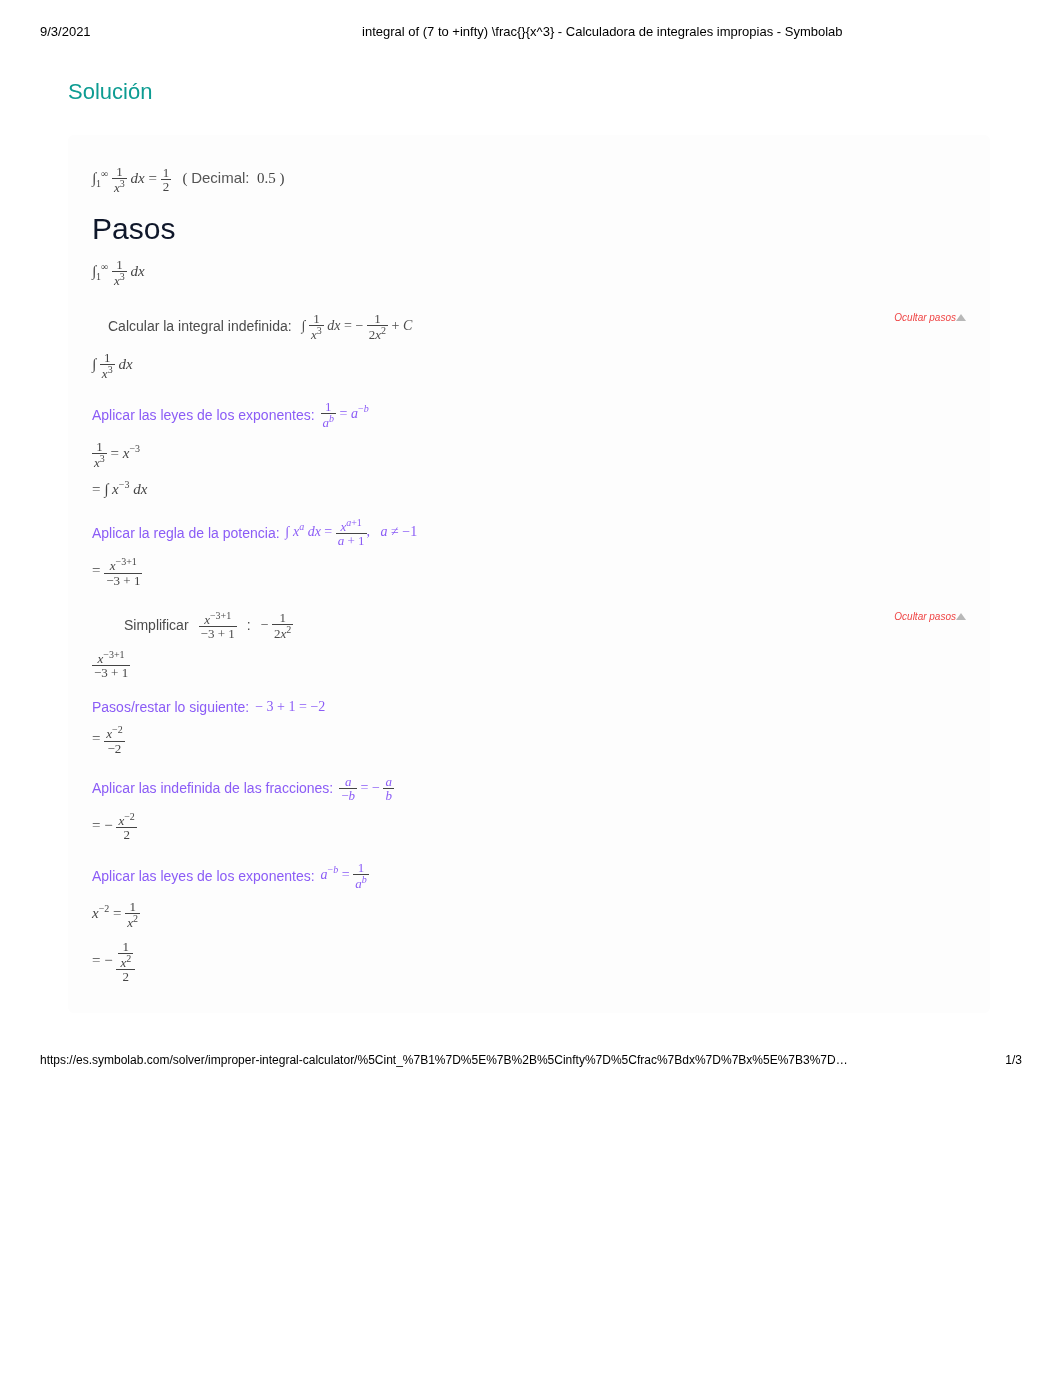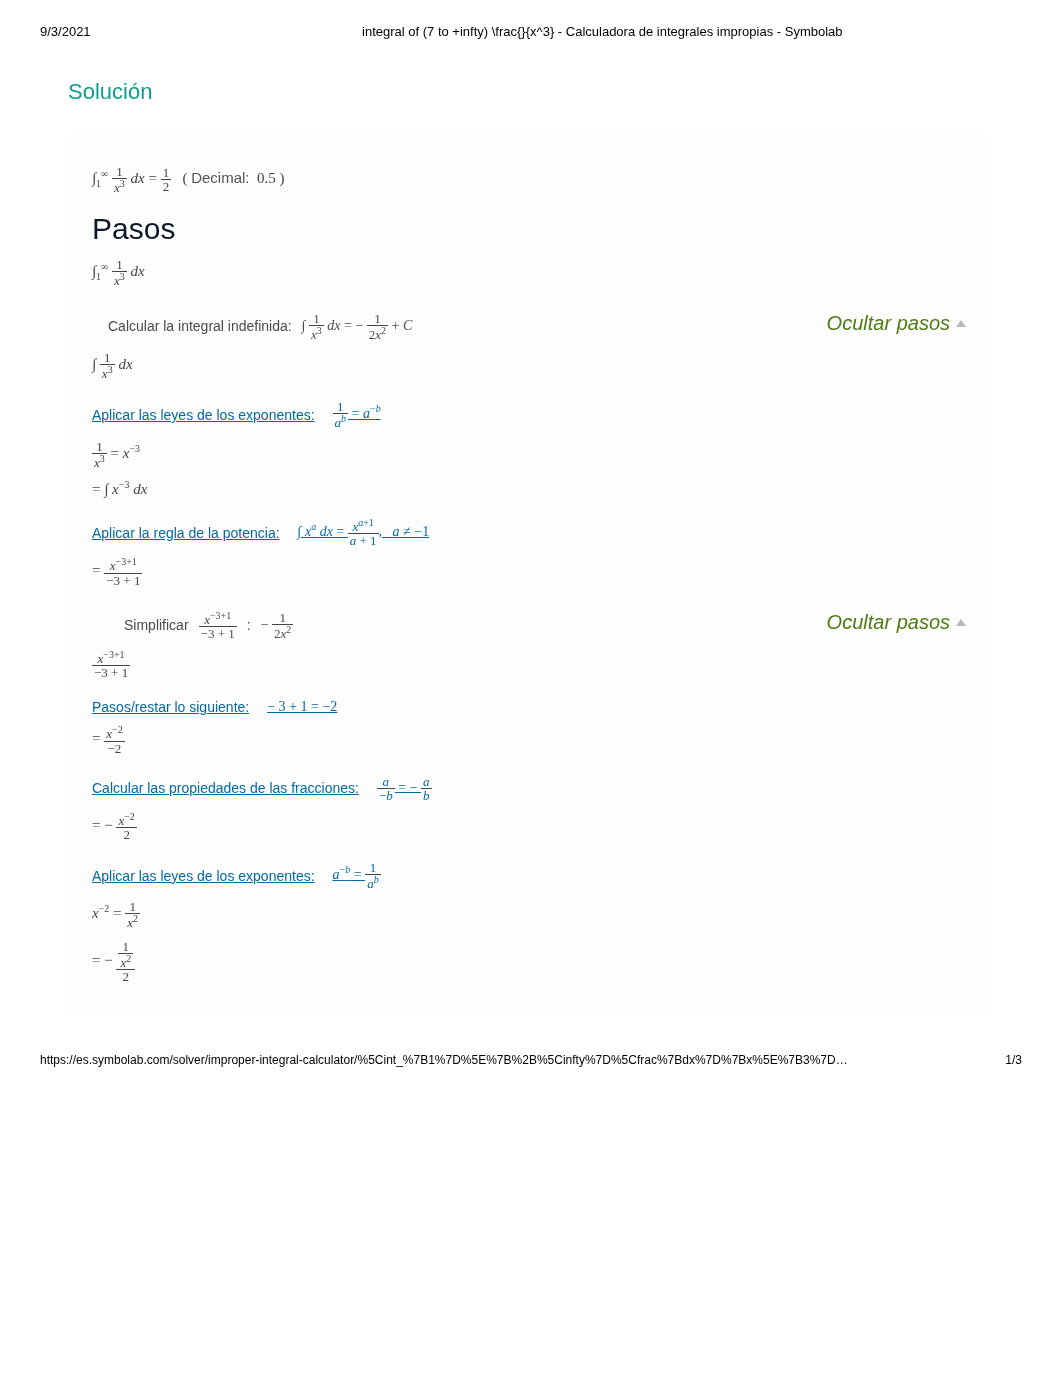--- a/index.html
+++ b/index.html
@@ -73,48 +73,46 @@
     color: #4b4b4b;
     display: flex;
     align-items: center;
     gap: 10px;
     flex-wrap: wrap;
   }
   .step-text .mth {
     font-family: "Times New Roman", serif;
   }
   .toggle {
-    color: #4d7c0f;
+    color: #ef4444;
     font-style: italic;
-    font-size: 20px;
+    font-size: 10px;
     cursor: pointer;
     display: flex;
     align-items: center;
-    gap: 6px;
     white-space: nowrap;
   }
   .toggle .chev {
     width: 0; height: 0;
     border-left: 5px solid transparent;
     border-right: 5px solid transparent;
     border-bottom: 7px solid #b8b8b8;
     display: inline-block;
   }
   .indent-1 { margin-left: 16px; }
   .indent-2 { margin-left: 32px; }
   .indent-3 { margin-left: 48px; }
   .sub-line {
     font-family: Arial, sans-serif;
     font-size: 14px;
-    color: #0369a1;
+    color: #8b5cf6;
     margin: 20px 0 6px 0;
     display: flex;
     align-items: center;
-    gap: 18px;
-    text-decoration: underline;
+    gap: 6px;
   }
   .sub-line .mth { font-family: "Times New Roman", serif; }
   .mblock {
     font-family: "Times New Roman", serif;
     font-size: 15px;
     color: #444;
     margin: 10px 0;
   }
   .footer-row {
     display: flex;
@@ -242,21 +240,21 @@
 
       <div class="sub-line indent-3">
         <span>Pasos/restar lo siguiente:</span>
         <span class="mth">− 3 + 1 = −2</span>
       </div>
       <div class="mblock indent-3">
         = <span class="frac"><span class="num"><span class="ital">x</span><sup>−2</sup></span><span class="den">−2</span></span>
       </div>
 
       <div class="sub-line indent-3">
-        <span>Calcular las propiedades de las fracciones:</span>
+        <span>Aplicar las indefinida de las fracciones:</span>
         <span class="mth">
           <span class="frac"><span class="num"><span class="ital">a</span></span><span class="den">−<span class="ital">b</span></span></span>
           = − <span class="frac"><span class="num"><span class="ital">a</span></span><span class="den"><span class="ital">b</span></span></span>
         </span>
       </div>
       <div class="mblock indent-3">
         = − <span class="frac"><span class="num"><span class="ital">x</span><sup>−2</sup></span><span class="den">2</span></span>
       </div>
 
       <div class="sub-line indent-3">

